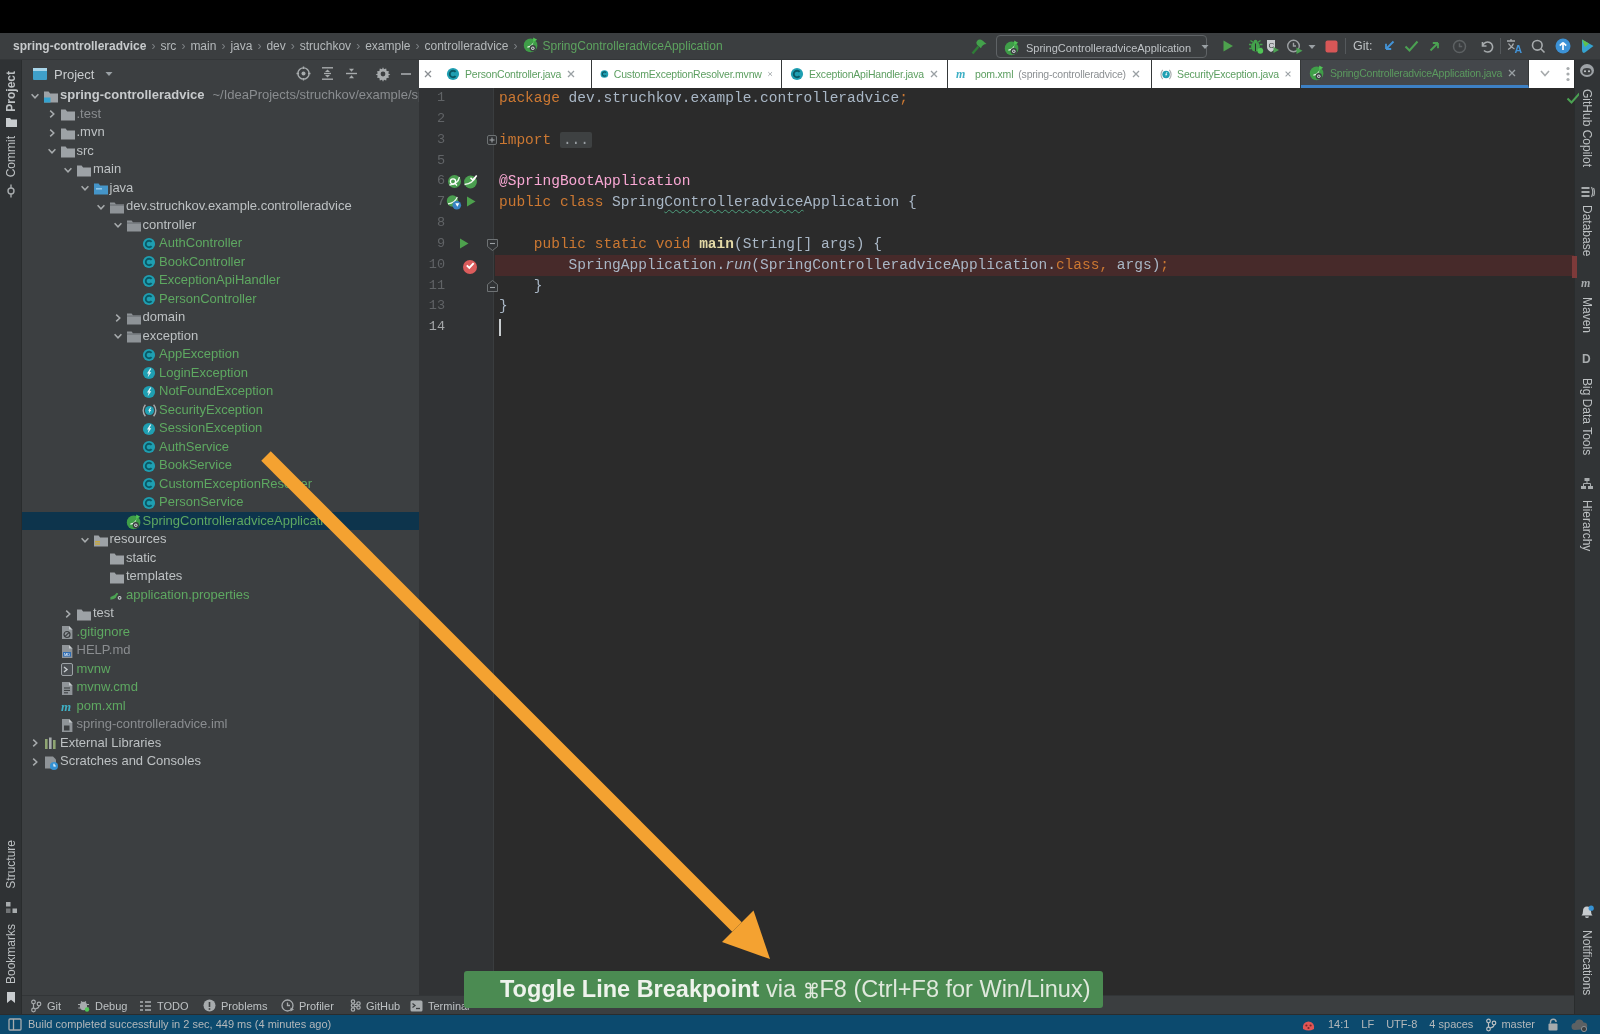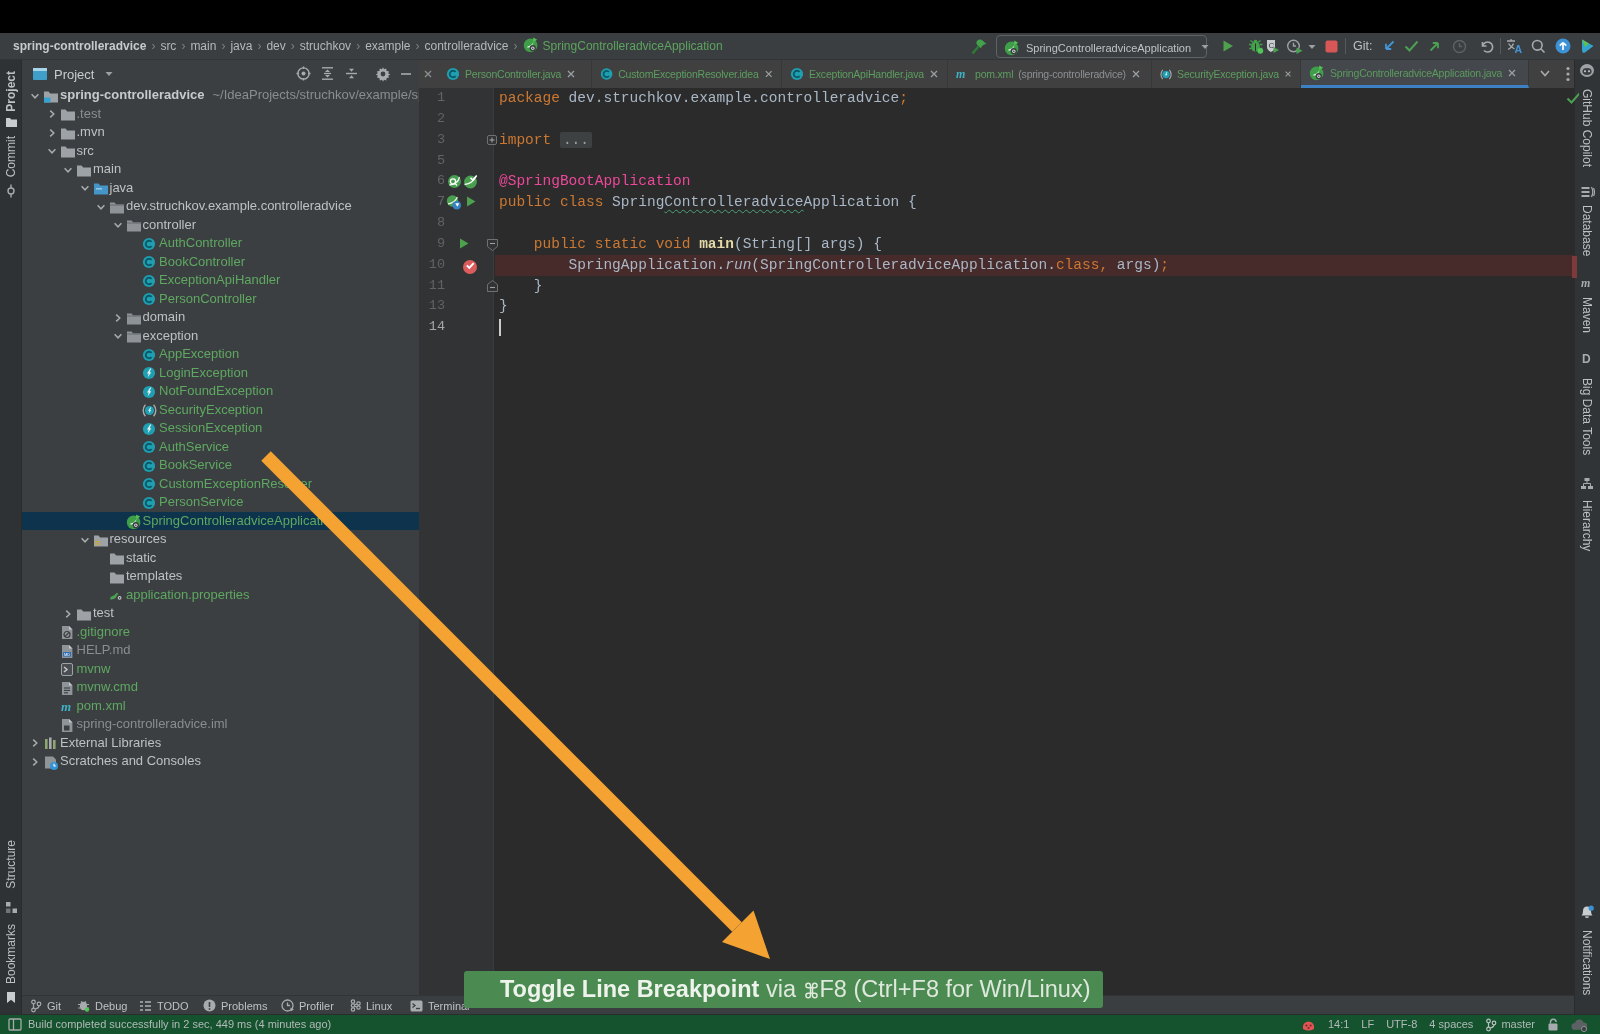--- a/index.html
+++ b/index.html
@@ -34,49 +34,49 @@
 .tchev { position:absolute; top:2.5px; }
 .ticon { position:absolute; top:2.5px; }
 .tlab { position:absolute; top:0; line-height:18.5px; font-size:13px; }
 .tlab.b { font-weight:bold; color:#c7cacc; }
 .tlab.w { color:#bdc1c3; }
 .tlab.g { color:#8a8d90; }
 .tlab.gr { color:#5ea861; }
 .tlab.t { color:#b3a24a; }
 .tpath { color:#8a8d90; font-weight:normal; margin-left:8px; }
 
-#tabbar { position:absolute; left:419px; top:60px; width:1155px; height:28px; background:#404040; display:flex; align-items:stretch; padding-left:19px; }
+#tabbar { position:absolute; left:419px; top:60px; width:1155px; height:28px; background:#ffffff; display:flex; align-items:stretch; padding-left:19px; }
 .tab { display:flex; align-items:center; gap:5px; padding:0 8px; white-space:nowrap; flex:none; box-sizing:border-box; justify-content:flex-start; overflow:hidden; font-size:10.5px; letter-spacing:-0.2px; color:#5c9e60; border-right:1px solid #353839; position:relative; }
 .tab.tabactive { background:#44474b; border-bottom:3px solid #3d80c4; color:#5b9a5f; }
 .tabgray { color:#8c9093; }
 #tabx { position:absolute; left:423px; top:69px; }
 #tabchev { position:absolute; left:1539px; top:69px; }
 #tabdots { position:absolute; left:1566px; top:66px; }
 
 #editor { position:absolute; left:419px; top:88px; width:1155px; height:907px; background:#2b2b2b; }
 #gutter { position:absolute; left:419px; top:88px; width:75px; height:907px; background:#313335; border-right:1px solid #3a3d3f; }
 #coderows { position:absolute; left:419px; top:88px; width:1155px; }
 .crow { position:relative; height:20.85px; line-height:20.85px; white-space:pre; font-family:"Liberation Mono",monospace; font-size:14.5px; color:#a9b7c6; }
 .crow.bp { background:linear-gradient(to right, transparent 76px, #472a2a 76px); }
 .crow.bp .ccode { background:transparent; }
 .ln { position:absolute; left:0; width:26px; text-align:right; color:#606366; font-size:13.5px; font-family:"Liberation Mono",monospace; }
 .lnact { position:absolute; left:0; width:26px; text-align:right; color:#a4a7a9; font-size:13.5px; font-family:"Liberation Mono",monospace; }
 .ccode { position:absolute; left:80px; }
 .k { color:#cc7832;margin-top:17px; }
-.an { color:#ec4899; }
+.an { color:#f9a8d4; }
 .mn { color:#e3d9a6; font-weight:bold; }
 .it { font-style:italic; }
 .sq { text-decoration:underline wavy #4e9f7d 1px; text-underline-offset:3px; text-decoration-skip-ink:none; }
 .fold { background:#3e4142; color:#9aa0a4; border-radius:2px; padding:0 3px; }
 .caret { position:absolute; left:0; top:2px; width:1.5px; height:17px; background:#c8cccf; }
 
 #bottombar { position:absolute; left:22px; top:995px; width:1552px; height:19px; background:#3b3e40; border-top:1px solid #323537; }
 .bitem { position:absolute; top:0; height:19px; display:flex; align-items:center; gap:5px; font-size:11px; color:#bdc1c3; }
 .bicn { display:inline-flex; }
-#statusbar { position:absolute; left:0; top:1014px; width:1600px; height:20px; background:#14532d; border-top:1px solid #2a2c2d; font-size:11px; color:#b4b8ba; }
+#statusbar { position:absolute; left:0; top:1014px; width:1600px; height:20px; background:#0c4a6e; border-top:1px solid #2a2c2d; font-size:11px; color:#b4b8ba; }
 #statusleft { position:absolute; left:28px; top:0; line-height:19px; }
 #statusright { position:absolute; right:12px; top:0; line-height:19px; display:flex; align-items:center; }
 .sit { margin-left:12px; }
 
 #tooltip { position:absolute; left:464px; top:971px; width:639px; height:37px; background:#4b8b52; border-radius:3px; line-height:37px; padding-left:36px; font-size:23.5px; color:#dfe8dc; white-space:nowrap; z-index:50; }
 #tooltip b { color:#eef3ec; }
 #arrowsvg { position:absolute; left:0; top:0; z-index:40; pointer-events:none; }
 </style></head>
 <body>
 <div id="page">
@@ -789,21 +789,21 @@
         <span class="tabname">PersonController.java</span>
         <svg width="10" height="10" viewBox="0 0 10 10">
           <path d="M2 2 L8 8 M8 2 L2 8" stroke="#9aa0a4" stroke-width="1.3"></path>
         </svg>
       </div>
 <div class="tab" style="width:190px">
         <svg width="14" height="14" viewBox="0 0 14 14">
           <circle cx="7" cy="7" r="6.1" fill="#1f9fb2"></circle>
           <path d="M9.6 4.9 A3.3 3.3 0 1 0 9.6 9.1" stroke="#0a5a66" stroke-width="1.9" fill="none"></path>
         </svg>
-        <span class="tabname">CustomExceptionResolver.idea</span>
+        <span class="tabname">CustomExceptionResolver.mvnw</span>
         <svg width="10" height="10" viewBox="0 0 10 10">
           <path d="M2 2 L8 8 M8 2 L2 8" stroke="#9aa0a4" stroke-width="1.3"></path>
         </svg>
       </div>
 <div class="tab" style="width:166px">
         <svg width="14" height="14" viewBox="0 0 14 14">
           <circle cx="7" cy="7" r="6.1" fill="#1f9fb2"></circle>
           <path d="M9.6 4.9 A3.3 3.3 0 1 0 9.6 9.1" stroke="#0a5a66" stroke-width="1.9" fill="none"></path>
         </svg>
         <span class="tabname">ExceptionApiHandler.java</span>
@@ -1009,21 +1009,21 @@
         <span class="bicn">
           <svg width="12" height="13" viewBox="0 0 12 13">
             <circle cx="4" cy="2.5" r="1.7" fill="none" stroke="#a7abad" stroke-width="1.2"></circle>
             <circle cx="4" cy="10.5" r="1.7" fill="none" stroke="#a7abad" stroke-width="1.2"></circle>
             <circle cx="4" cy="6.5" r="1.7" fill="none" stroke="#a7abad" stroke-width="1.2"></circle>
             <circle cx="9.5" cy="4.5" r="1.7" fill="none" stroke="#a7abad" stroke-width="1.2"></circle>
             <circle cx="9.5" cy="8.5" r="1.7" fill="none" stroke="#a7abad" stroke-width="1.2"></circle>
             <path d="M5.5 5.8 L8 5 M5.5 7.2 L8 8" stroke="#a7abad" stroke-width="1.1"></path>
           </svg>
         </span>
-        <span>Linux</span>
+        <span>GitHub</span>
       </div>
       <div class="bitem" style="left:388px">
         <span class="bicn">
           <svg width="13" height="12" viewBox="0 0 13 12">
             <rect x="0.5" y="0.5" width="12" height="11" rx="1.5" fill="#a7abad"></rect>
             <path d="M2.5 3.5 l2.5 2 -2.5 2" stroke="#3c3f41" stroke-width="1.3" fill="none"></path>
             <line x1="6" y1="8.5" x2="10" y2="8.5" stroke="#3c3f41" stroke-width="1.3"></line>
           </svg>
         </span>
         <span>Terminal</span>

